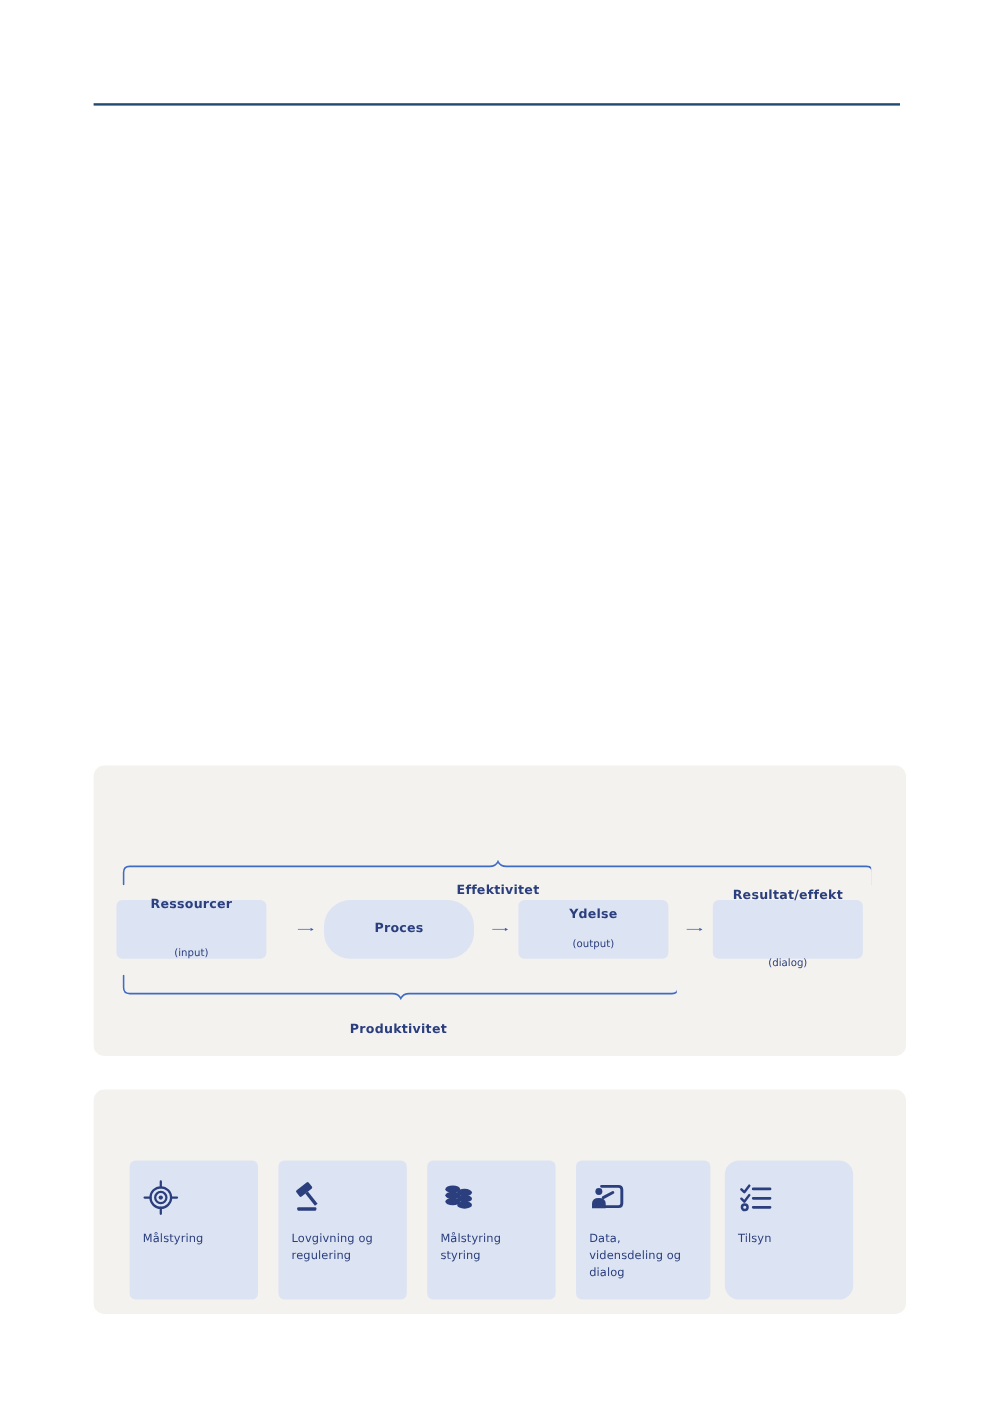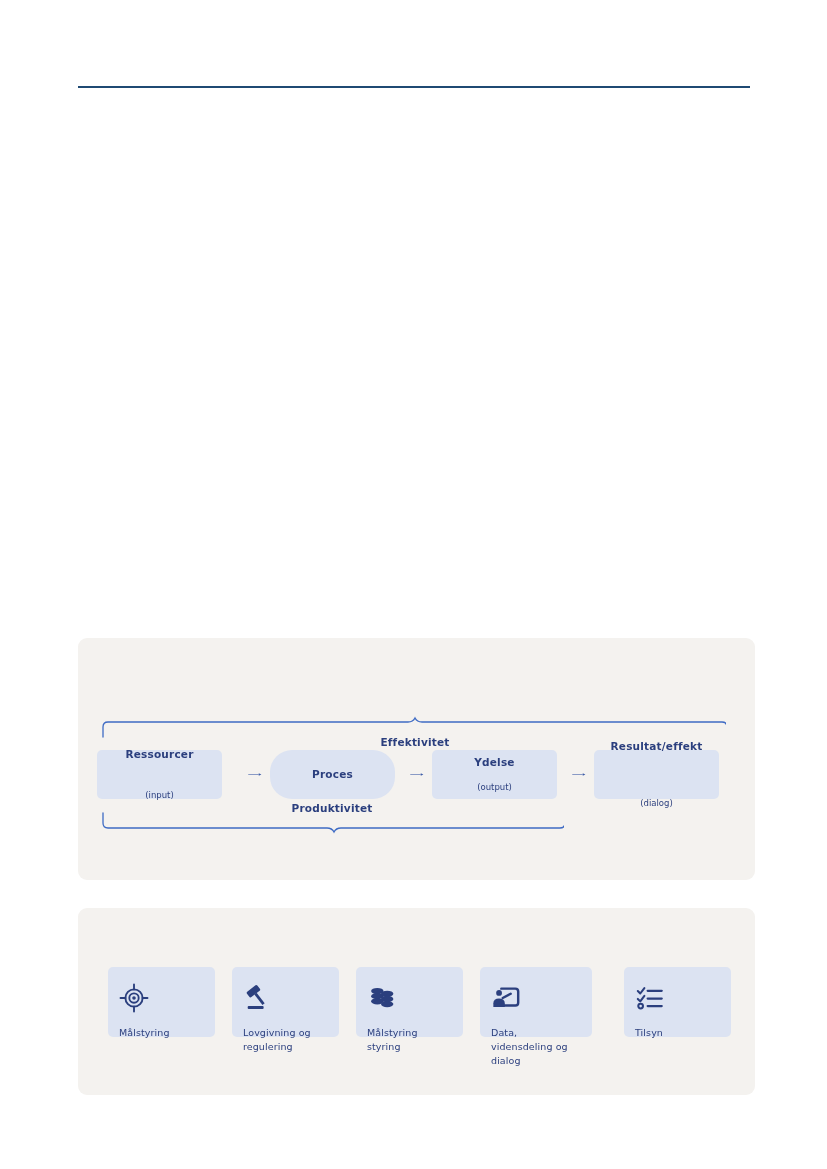--- a/index.html
+++ b/index.html
@@ -95,38 +95,38 @@
   .brace-label {
     position: absolute;
     font-size: 10.5px;
     font-weight: bold;
     color: #2b3f7e;
     letter-spacing: .2px;
     white-space: nowrap;
     transform: translateX(-50%);
   }
   #label-effektivitet { left: 415px; top: 724px; margin-top: 12px; }
-  #label-produktivitet { left: 332px; top: 802px; }
+  #label-produktivitet { left: 332px; top: 852px; }
 
   
   .lever-tile {
     position: absolute;
     top: 967px;
     width: 107px;
-    height: 70px;
+    height: 116px;
     background: #dce3f2;
     border-radius: 5px;
     box-sizing: border-box;
     padding: 16px 11px 0 11px;
   }
   #lever-0 { left: 108px; }
   #lever-1 { left: 232px; }
   #lever-2 { left: 356px; }
   #lever-3 { left: 480px; width: 112px; }
-  #lever-4 { left: 624px; width: 107px; }
+  #lever-4 { left: 604px; width: 107px; border-radius: 12px; }
 
   .lever-icon {
     width: 30px;
     height: 30px;
     display: block;
     color: #2b3f7e;
   }
   .lever-label {
     margin-top: 13px;
     font-size: 9.5px;

